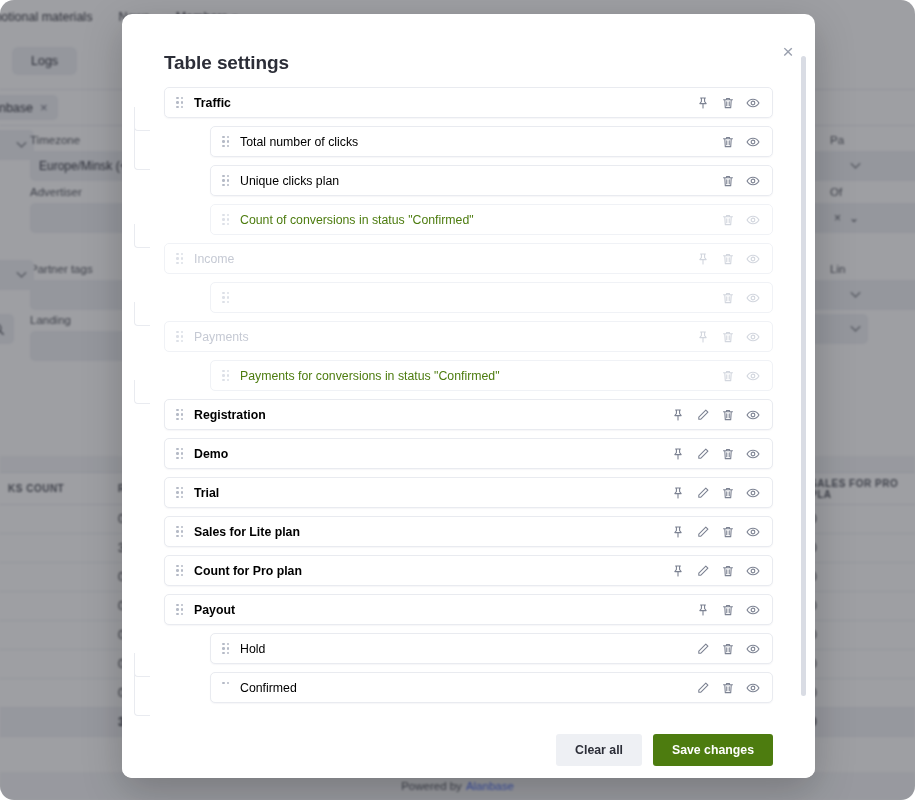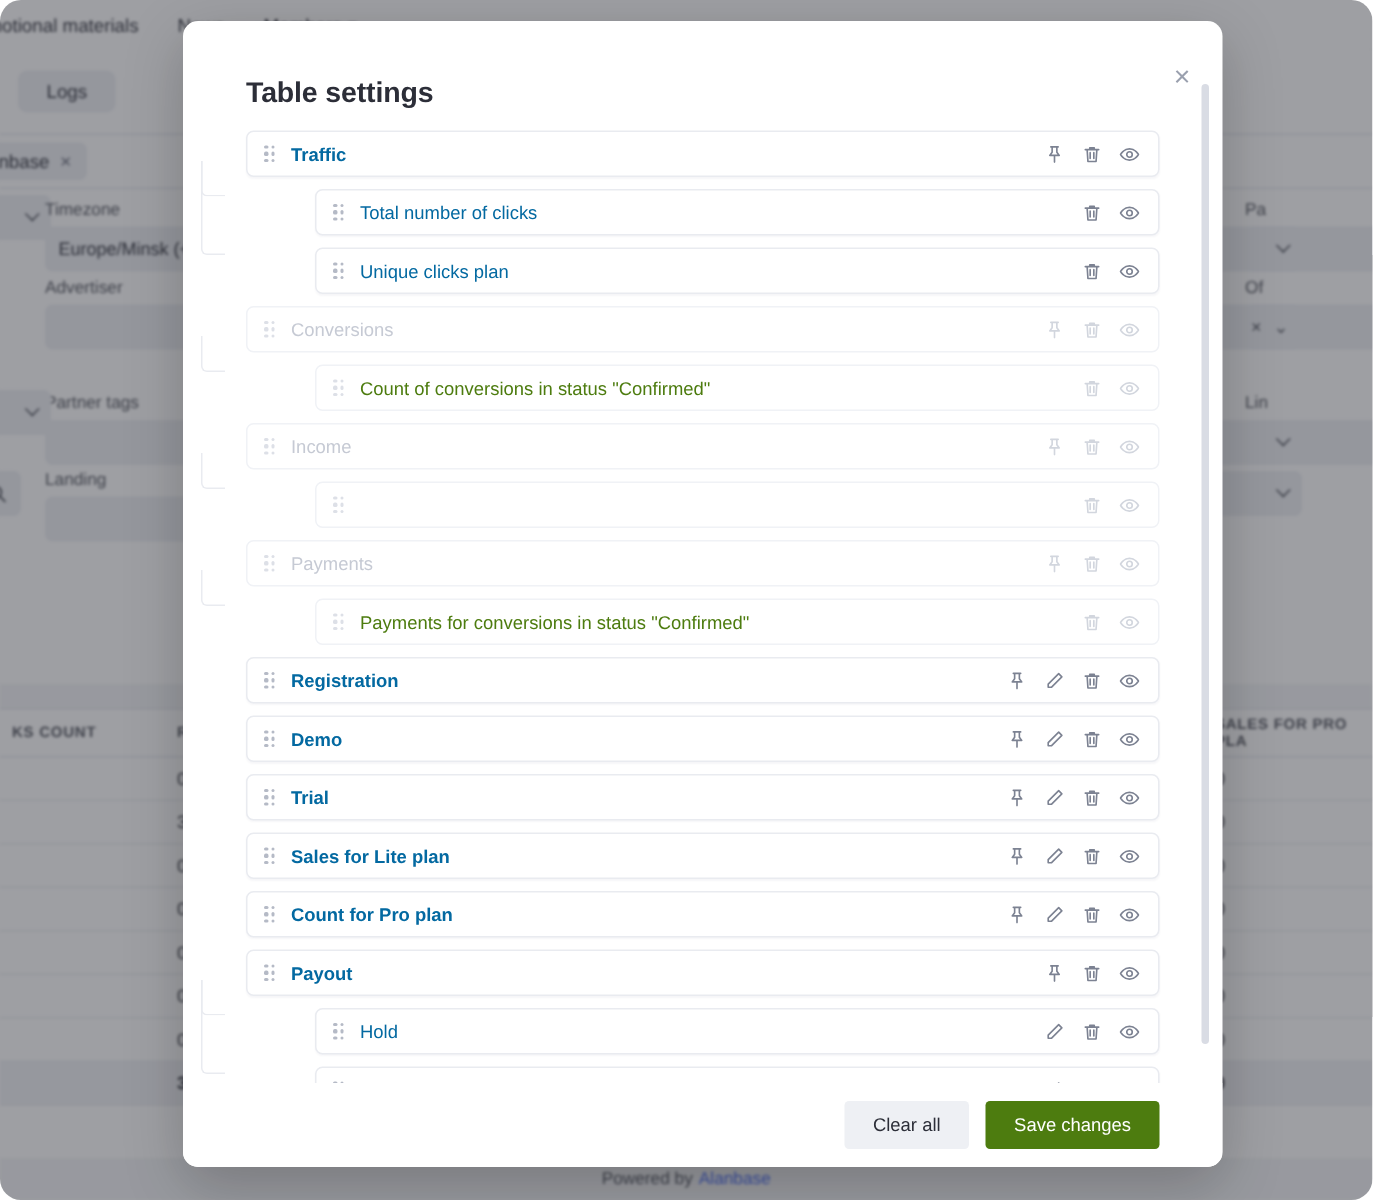--- a/index.html
+++ b/index.html
@@ -174,21 +174,21 @@
 
   .grip {
     width: 9px; height: 12px; margin-left: 11px; margin-right: 9px;
     display: grid; grid-template-columns: 3px 3px; grid-template-rows: 3px 3px 3px;
     gap: 1.5px; cursor: grab; flex: none;
   }
   .grip i { display: block; width: 2.5px; height: 2.5px; border-radius: 50%; background: #b5bac6; }
   .row.dim .grip i { background: #dde0e7; }
 
   .row-label {
-    font-size: 12.3px; font-weight: bold; color: #0369a1; white-space: nowrap;
+    font-size: 12.3px; font-weight: bold; color: #000000; white-space: nowrap;
   }
   .row.child .row-label { font-weight: normal; }
   .row.dim .row-label { color: #4d7c0f; font-weight: normal; }
   .row.dim.parent .row-label { color: #c6cad4; }
 
   .actions {
     margin-left: auto; display: flex; align-items: center; gap: 11px;
     padding-right: 12px;
   }
   .ic { width: 14px; height: 14px; color: #7c8292; cursor: pointer; display: block; }
@@ -216,21 +216,21 @@
 
   .modal-footer {
     position: absolute; left: 0; bottom: 0; width: 693px; height: 56px;
     background: #ffffff;
     display: flex; align-items: center; justify-content: flex-end;
     gap: 11px; padding-right: 42px;
   }
   .btn {
     border: none; border-radius: 3px; cursor: pointer;
     font-family: "Liberation Sans", sans-serif;
-    font-size: 12.3px; font-weight: normal;
+    font-size: 12.3px; font-weight: bold;
   }
   .btn-secondary {
     background: #eef0f4; color: #2c2e38;
     padding: 9px 19px;
   }
   .btn-primary {
     background: #4a6cf7; color: #ffffff;
     padding: 9px 19px;
   }
 </style>
@@ -457,43 +457,20 @@
             <div class="grip">
               <i></i>
               <i></i>
               <i></i>
               <i></i>
               <i></i>
               <i></i>
             </div>
             <span class="row-label">Unique clicks plan</span>
             <div class="actions">
-              <svg class="ic" viewBox="0 0 16 16" fill="none" stroke="currentColor" stroke-width="1.25" stroke-linecap="round" stroke-linejoin="round">
-                <path d="M2.9 4.3h10.2M6.3 4.3V2.9h3.4v1.4M4.3 4.3l.6 9h6.2l.6-9M6.6 6.6v4.4M9.4 6.6v4.4"></path>
-              </svg>
-              <svg class="ic" viewBox="0 0 16 16" fill="none" stroke="currentColor" stroke-width="1.25" stroke-linecap="round" stroke-linejoin="round">
-                <path d="M1.2 8S3.6 3.7 8 3.7 14.8 8 14.8 8 12.4 12.3 8 12.3 1.2 8 1.2 8z"></path>
-                <circle cx="8" cy="8" r="2.1"></circle>
-              </svg>
-            </div>
-          </div>
-          <div class="row parent dim">
-            <div class="grip">
-              <i></i>
-              <i></i>
-              <i></i>
-              <i></i>
-              <i></i>
-              <i></i>
-            </div>
-            <span class="row-label">Conversions</span>
-            <div class="actions">
-              <svg class="ic" viewBox="0 0 16 16" fill="none" stroke="currentColor" stroke-width="1.25" stroke-linecap="round" stroke-linejoin="round">
-                <path d="M5.2 2.2h5.6M6.2 2.2v4.1L4.4 8.7h7.2L9.8 6.3V2.2M8 8.7v5.1"></path>
-              </svg>
               <svg class="ic" viewBox="0 0 16 16" fill="none" stroke="currentColor" stroke-width="1.25" stroke-linecap="round" stroke-linejoin="round">
                 <path d="M2.9 4.3h10.2M6.3 4.3V2.9h3.4v1.4M4.3 4.3l.6 9h6.2l.6-9M6.6 6.6v4.4M9.4 6.6v4.4"></path>
               </svg>
               <svg class="ic" viewBox="0 0 16 16" fill="none" stroke="currentColor" stroke-width="1.25" stroke-linecap="round" stroke-linejoin="round">
                 <path d="M1.2 8S3.6 3.7 8 3.7 14.8 8 14.8 8 12.4 12.3 8 12.3 1.2 8 1.2 8z"></path>
                 <circle cx="8" cy="8" r="2.1"></circle>
               </svg>
             </div>
           </div>
           <div class="row child dim">

